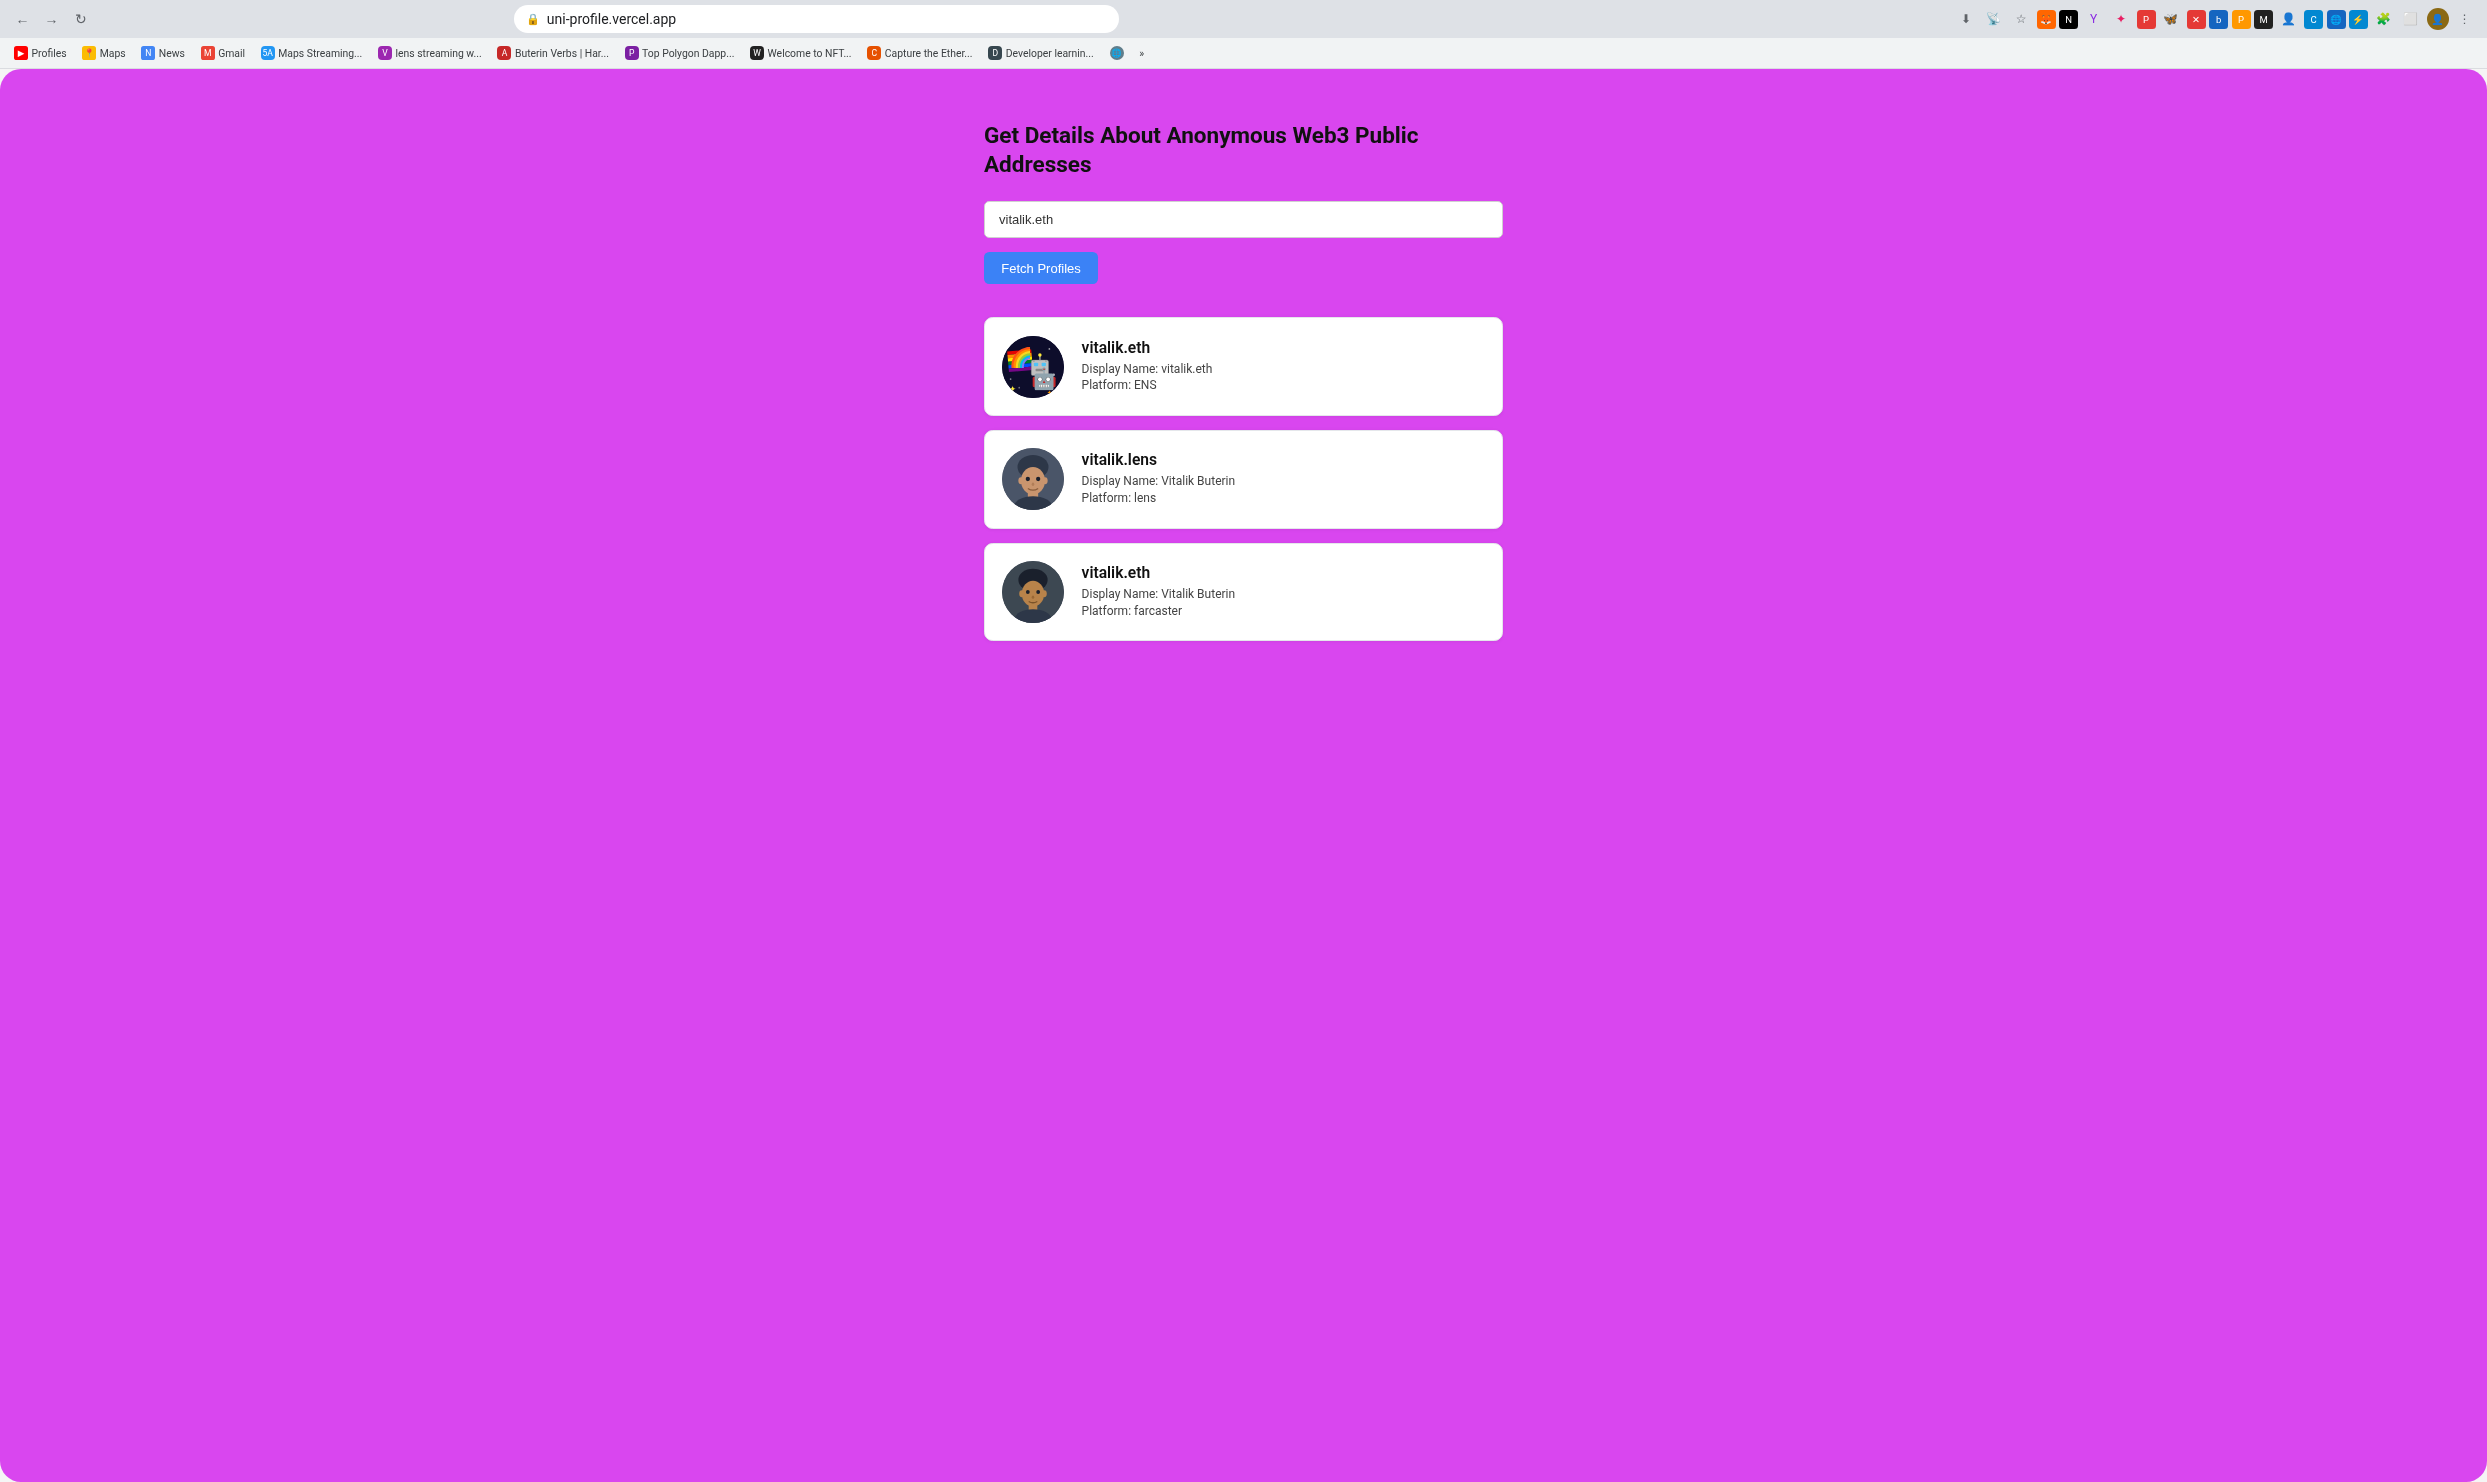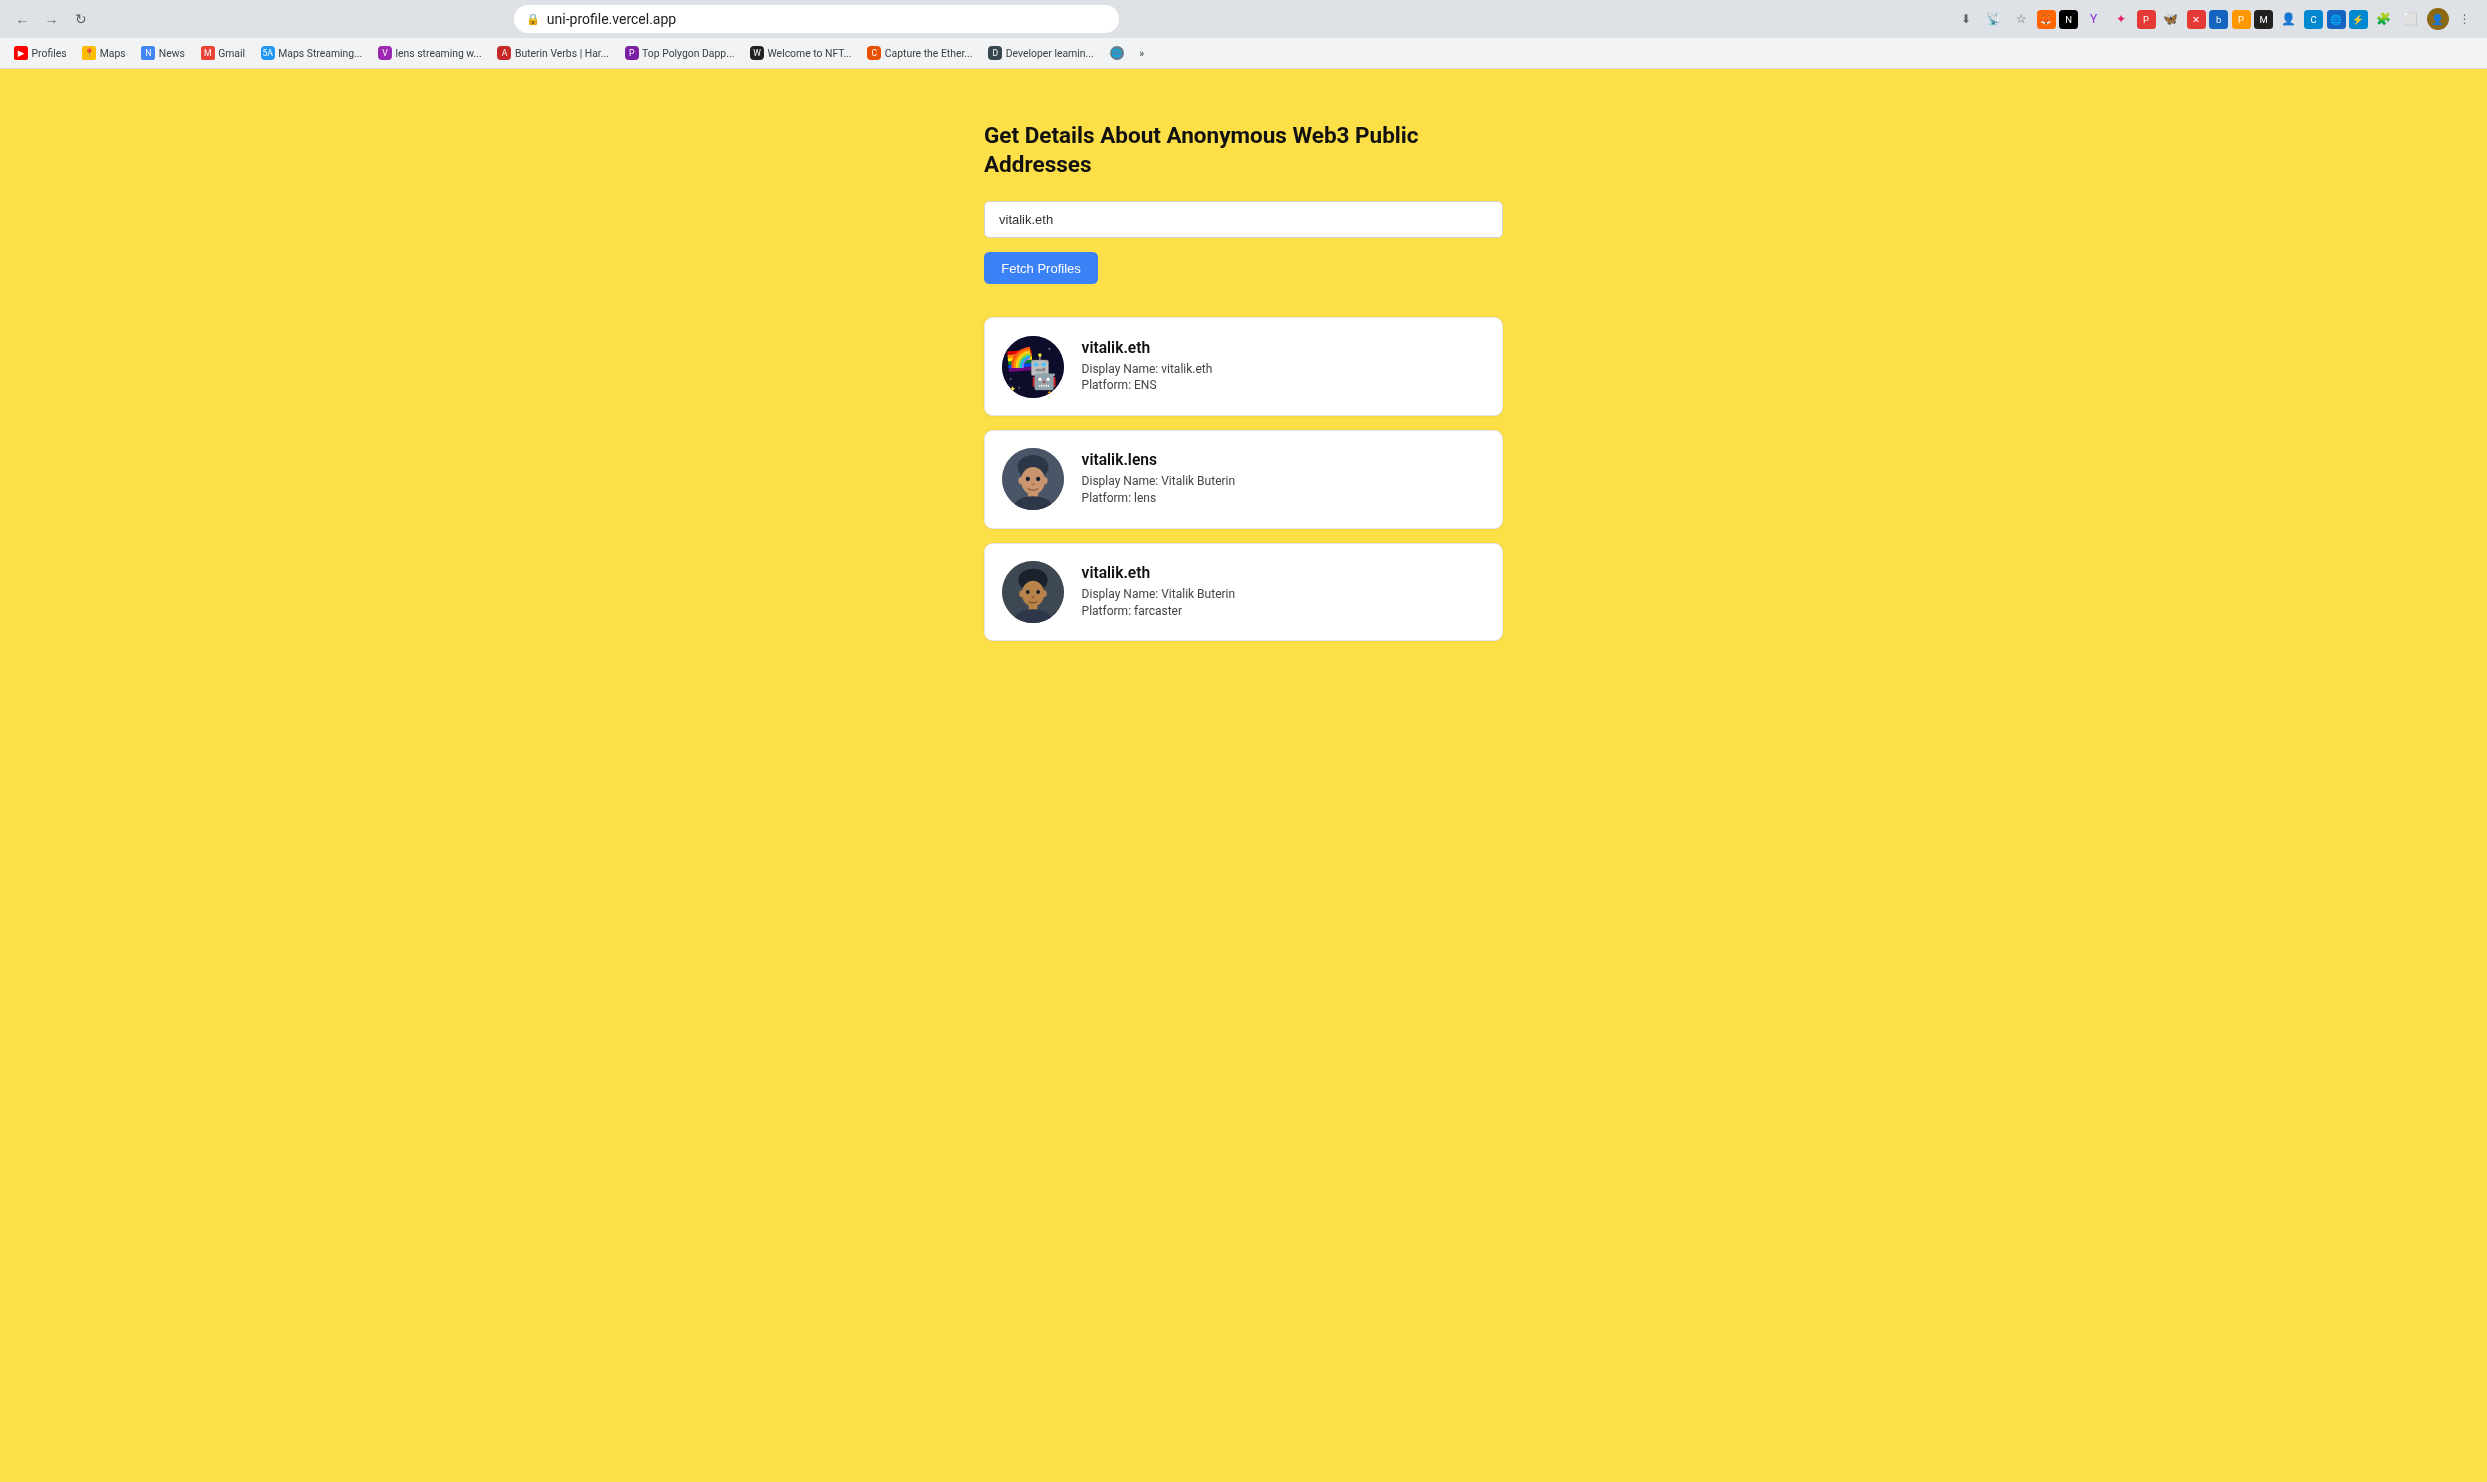--- a/index.html
+++ b/index.html
@@ -126,25 +126,26 @@
       font-size: 8.6px;
     }
 
     .yt-favicon { background: #ff0000; color: white; border-radius: 2.6px; }
     .maps-favicon { background: #fbbc04; color: white; border-radius: 2.6px; }
     .news-favicon { background: #4285f4; color: white; border-radius: 2.6px; }
     .gmail-favicon { background: #ea4335; color: white; border-radius: 2.6px; }
 
     
     .page-content {
-      background: #fde047;
+      background: #d946ef;
       min-height: calc(100vh - 69px);
       display: flex;
       justify-content: center;
       padding: 52px 17.3px;
+      border-radius: 21px;
     }
 
     .container {
       width: 100%;
       max-width: 519px;
     }
 
     .page-title {
       font-size: 22.5px;
       font-weight: 700;

